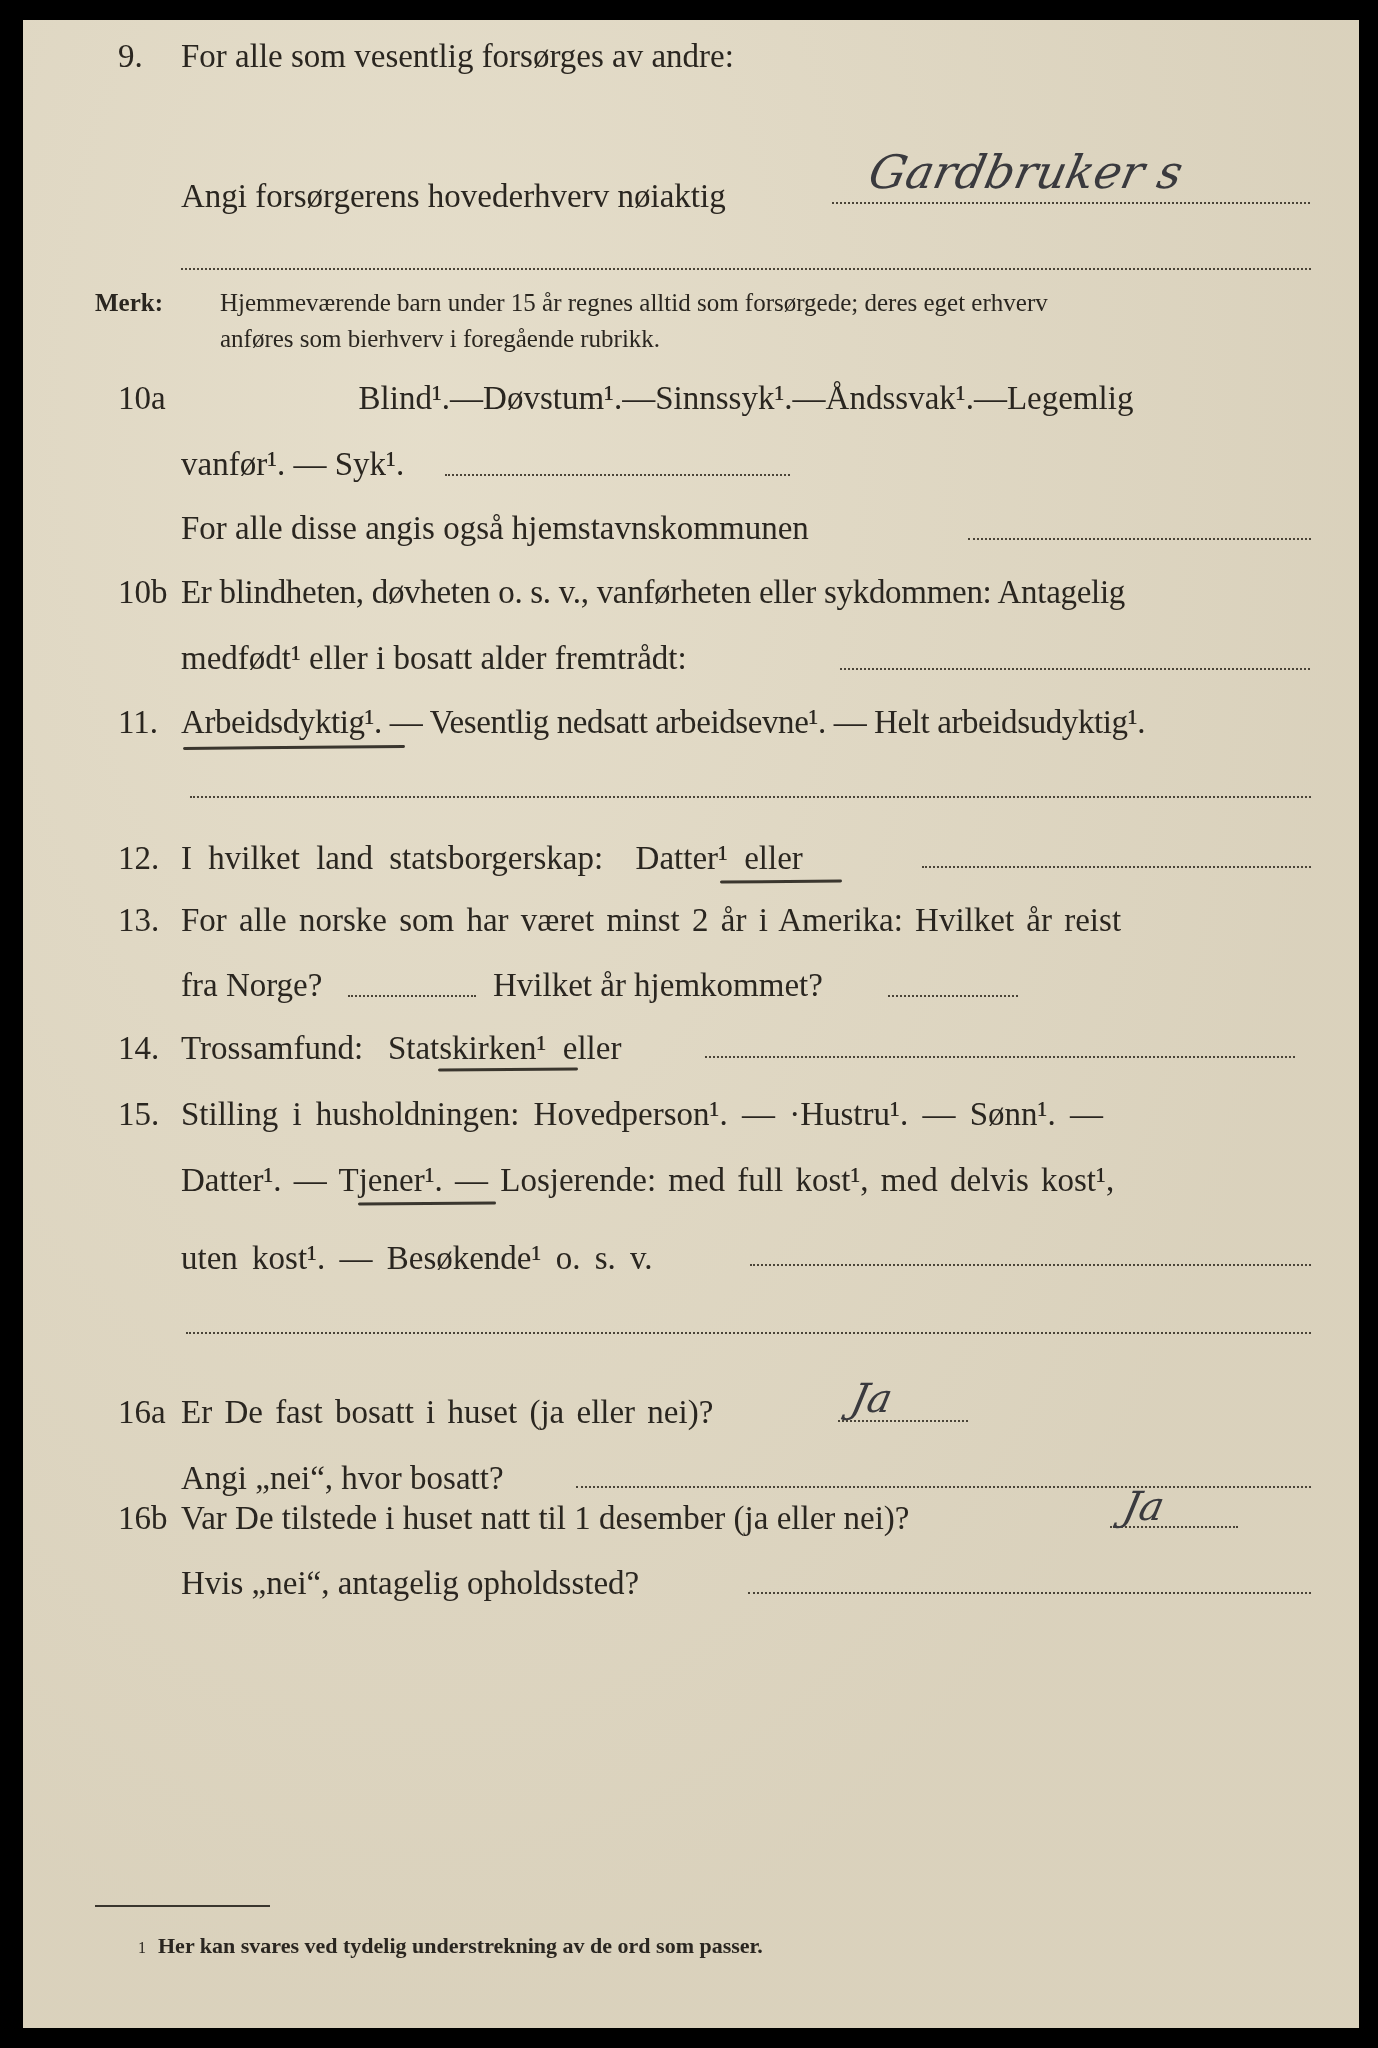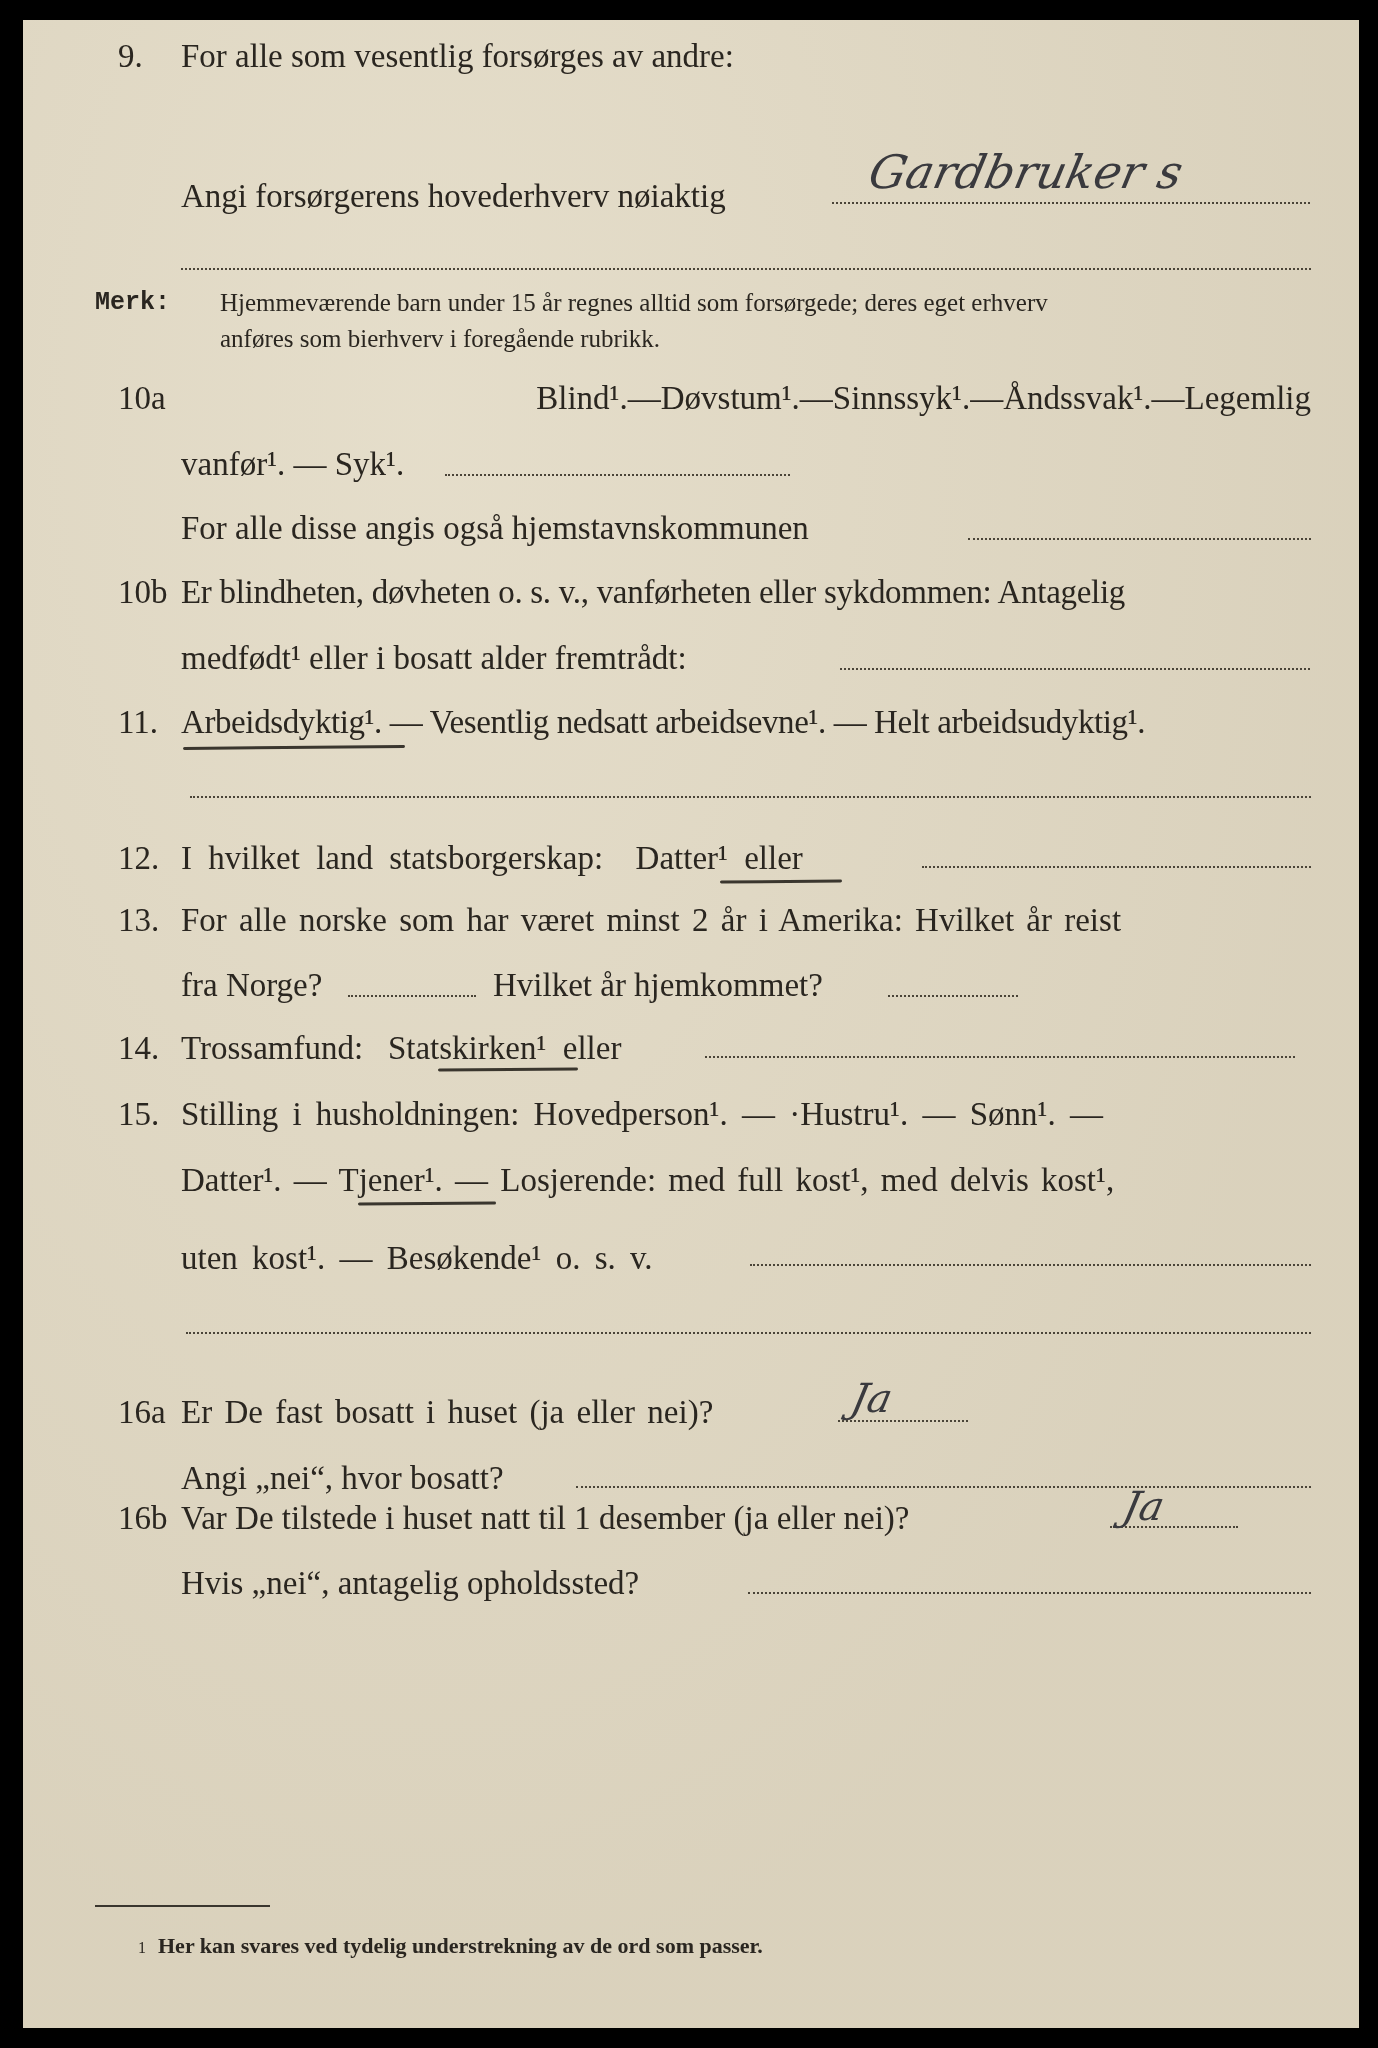--- a/index.html
+++ b/index.html
@@ -10,33 +10,33 @@
     color: #2a2620;
   }
   .paper {
     position: absolute; left: 23px; top: 20px; width: 1336px; height: 2008px;
     background: #dcd4bf;
     background-image: radial-gradient(ellipse at 30% 20%, rgba(235,228,210,0.6), rgba(210,200,178,0.2) 70%);
   }
   .num { position: absolute; left: 118px; font-size: 33px; line-height: 40px; }
   .txt { position: absolute; left: 181px; font-size: 33px; line-height: 40px; white-space: nowrap; }
   .small { font-size: 25px; line-height: 30px; margin-left: 20px; }
-  .merk-label { position: absolute; left: 95px; font-weight: bold; font-size: 25px; line-height: 30px; font-family: Liberation Mono, monospace; }
+  .merk-label { position: absolute; left: 95px; font-weight: bold; font-size: 25px; line-height: 30px; }
   .dots {
     position: absolute; height: 0; border-bottom: 2px dotted #4a4438;
   }
   .hw {
     position: absolute; font-family: "DejaVu Serif", serif; font-style: italic;
     color: #3a3a3e; font-size: 40px; line-height: 44px; transform: skewX(-12deg);
   }
   .ul { position: absolute; height: 3px; background: #3a362e; border-radius: 2px; transform: rotate(-0.5deg); }
   .foot-rule { position: absolute; left: 95px; top: 1905px; width: 175px; height: 2px; background: #3a362e; }
   .foot { position: absolute; left: 138px; top: 1933px; font-size: 22px; font-weight: bold; white-space: nowrap; }
   .foot .fn { font-weight: normal; font-size: 16px; margin-right: 12px; }
-  .justify { display: flex; justify-content: flex-end; width: 1130px; }
+  .justify { display: flex; justify-content: center; width: 1130px; }
 </style>
 </head>
 <body>
 
 <div class="paper"></div>
 
 <div class="num" style="top:36px">9.</div>
 <div class="txt" style="top:36px">For alle som vesentlig forsørges av andre:</div>
 <div class="txt" style="top:176px">Angi forsørgerens hovederhverv nøiaktig</div>
 <div class="dots" style="left:832px; top:202px; width:478px"></div>

